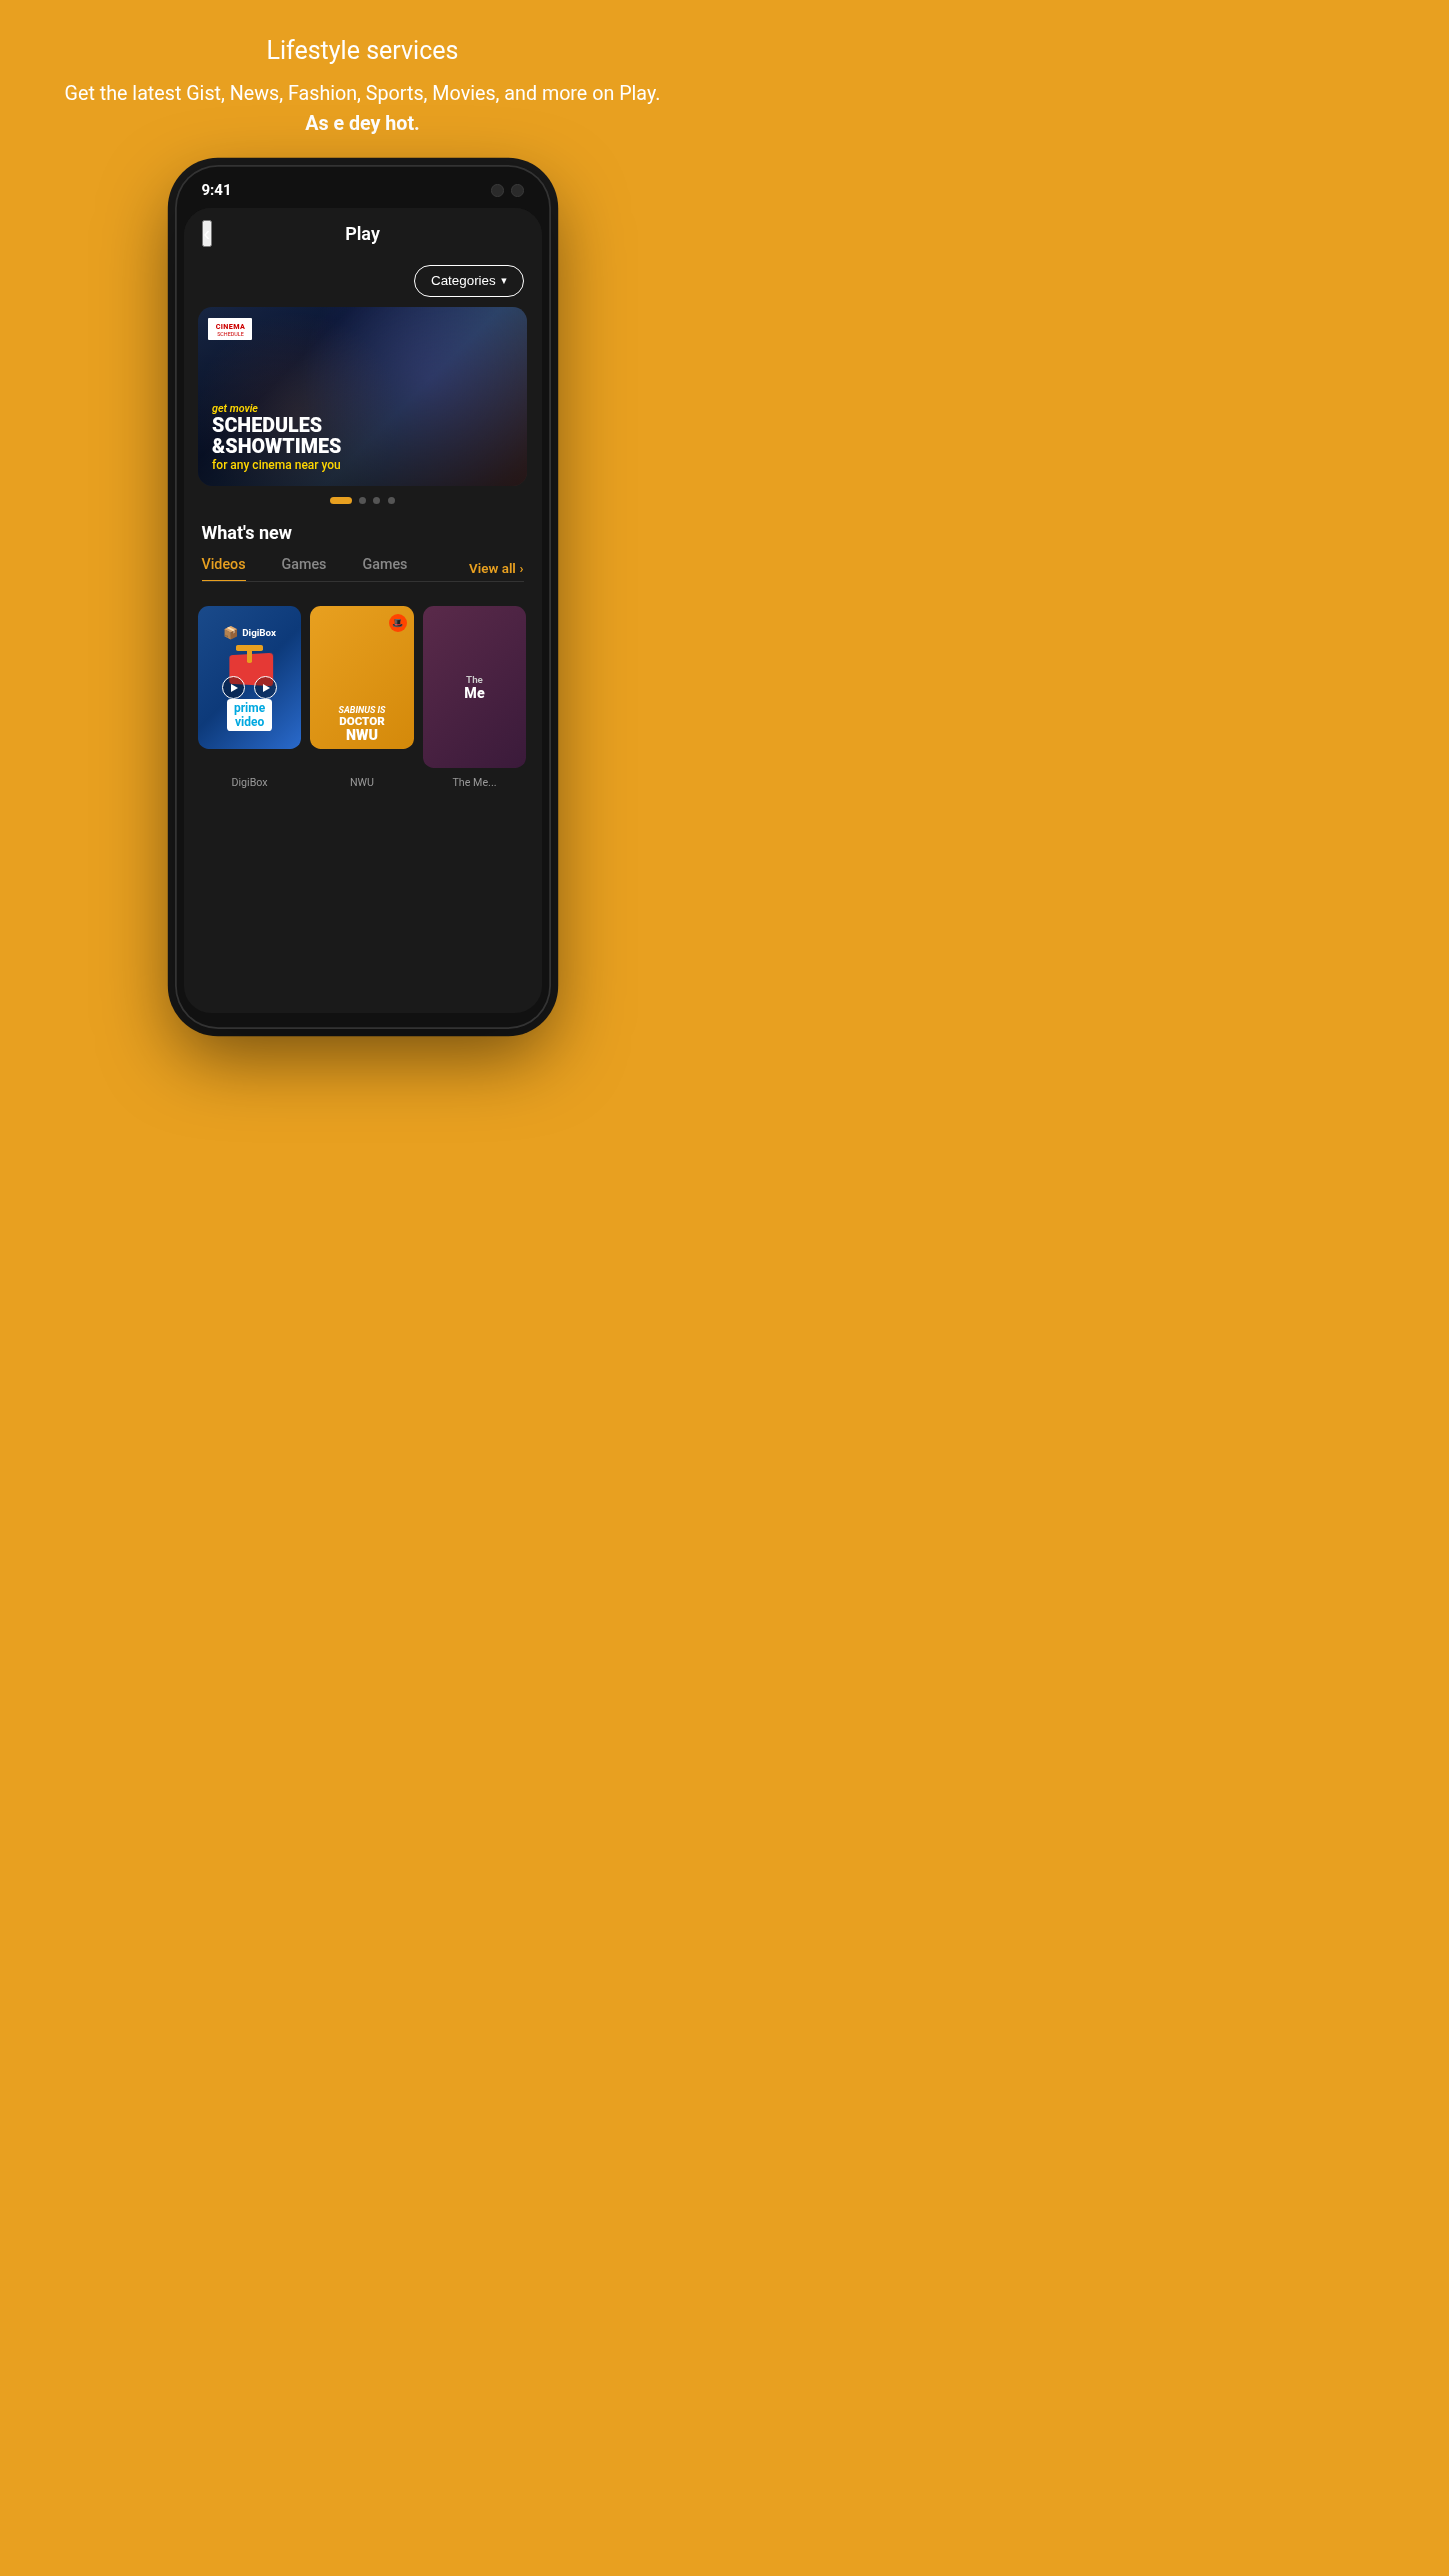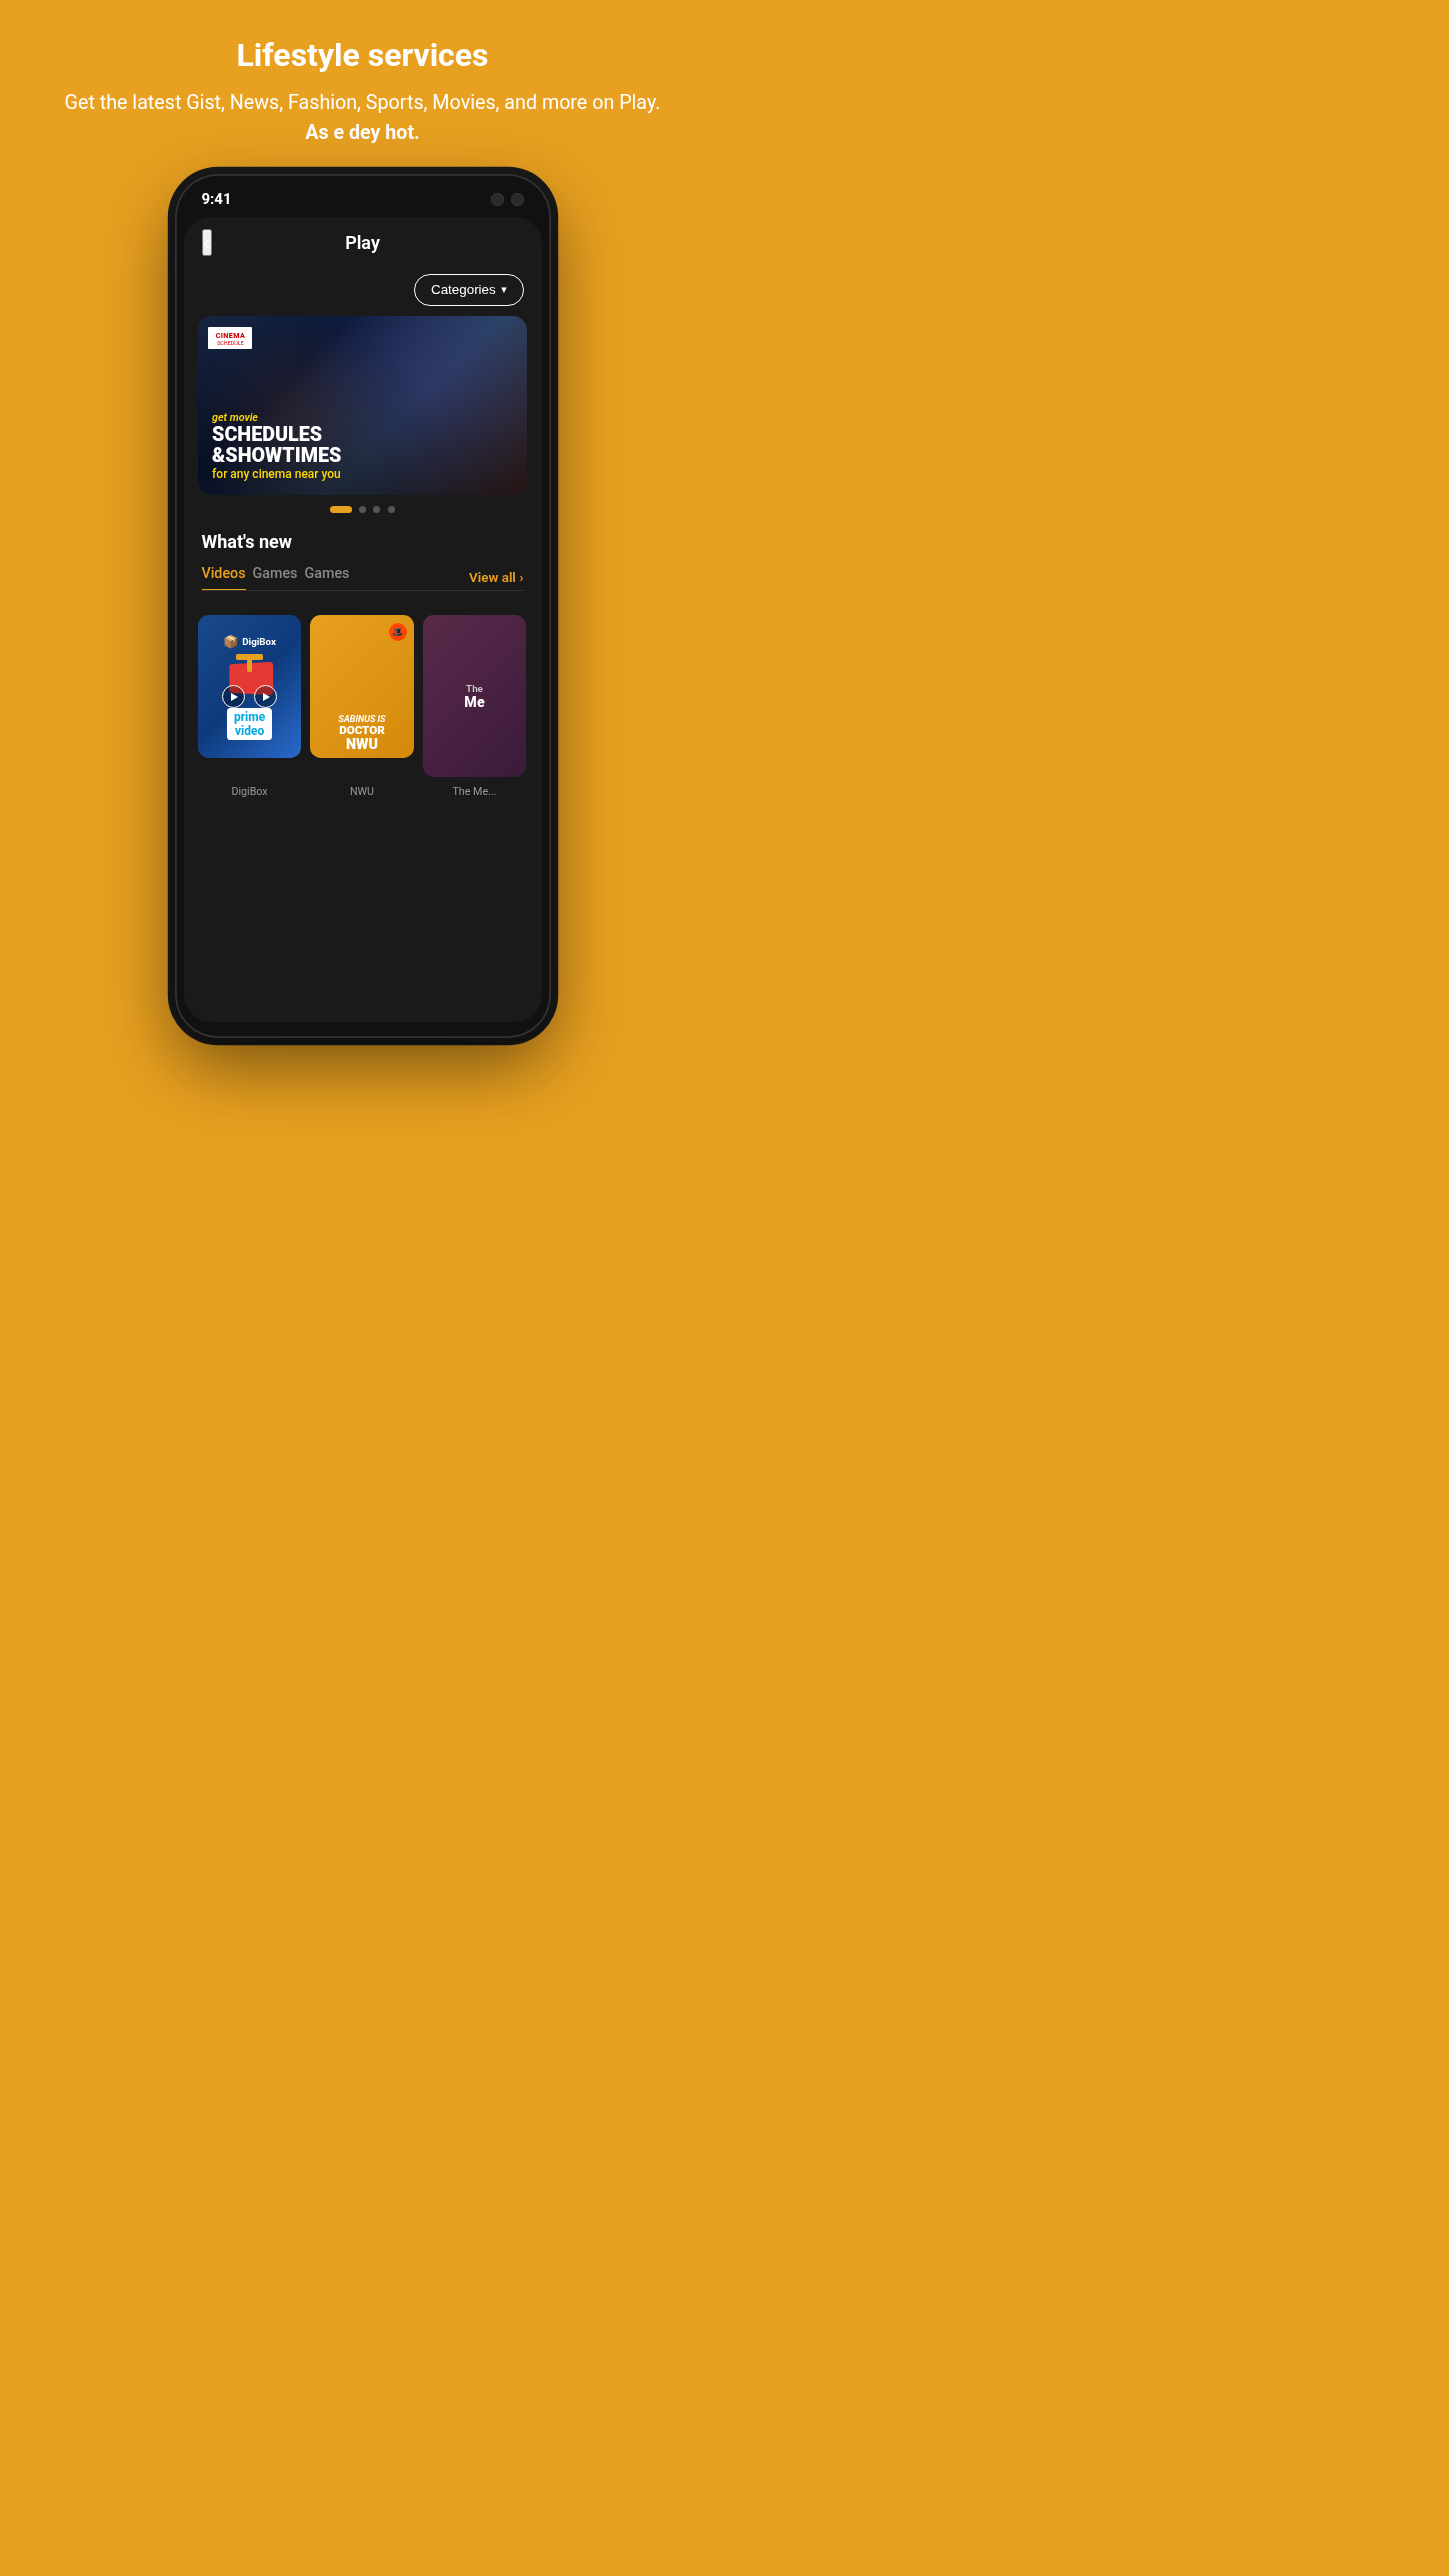--- a/index.html
+++ b/index.html
@@ -15,22 +15,22 @@
       padding: 36px 18px 36px;
     }
 
     .hero-text {
       text-align: center;
       margin-bottom: 27px;
       padding: 0 18px;
     }
 
     .hero-title {
-      font-size: 32px;
-      font-weight: 700;
+      font-size: 25px;
+      font-weight: 400;
       color: #fff;
       margin-bottom: 14.3px;
     }
 
     .hero-subtitle {
       font-size: 19.7px;
       font-weight: 400;
       color: #fff;
       line-height: 1.5;
     }
@@ -241,21 +241,21 @@
     .section-title {
       font-size: 18px;
       font-weight: 700;
       color: #fff;
       margin-bottom: 12.5px;
     }
 
     .tabs-row {
       display: flex;
       align-items: center;
-      gap: 7px;
+      gap: 36px;
       border-bottom: 0.9px solid #333;
       padding-bottom: 0;
     }
 
     .tab-item {
       font-size: 14.3px;
       font-weight: 500;
       color: #888;
       padding-bottom: 9px;
       cursor: pointer;

